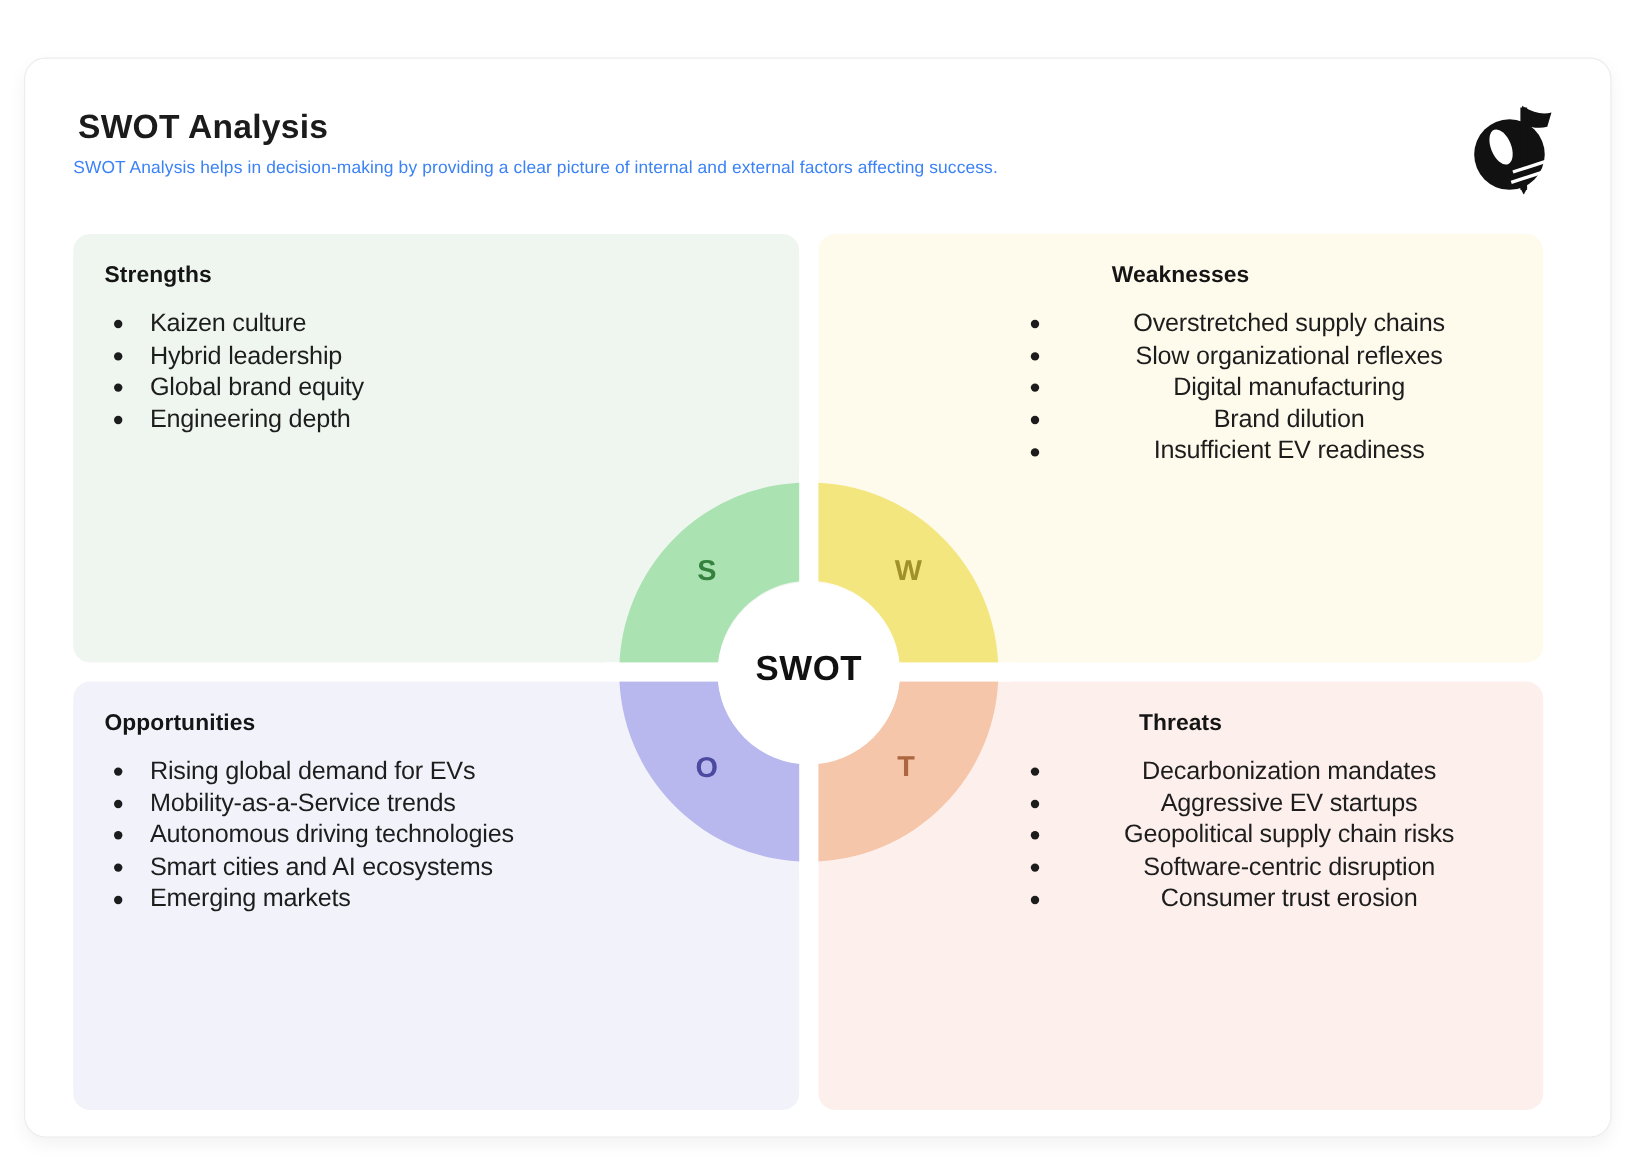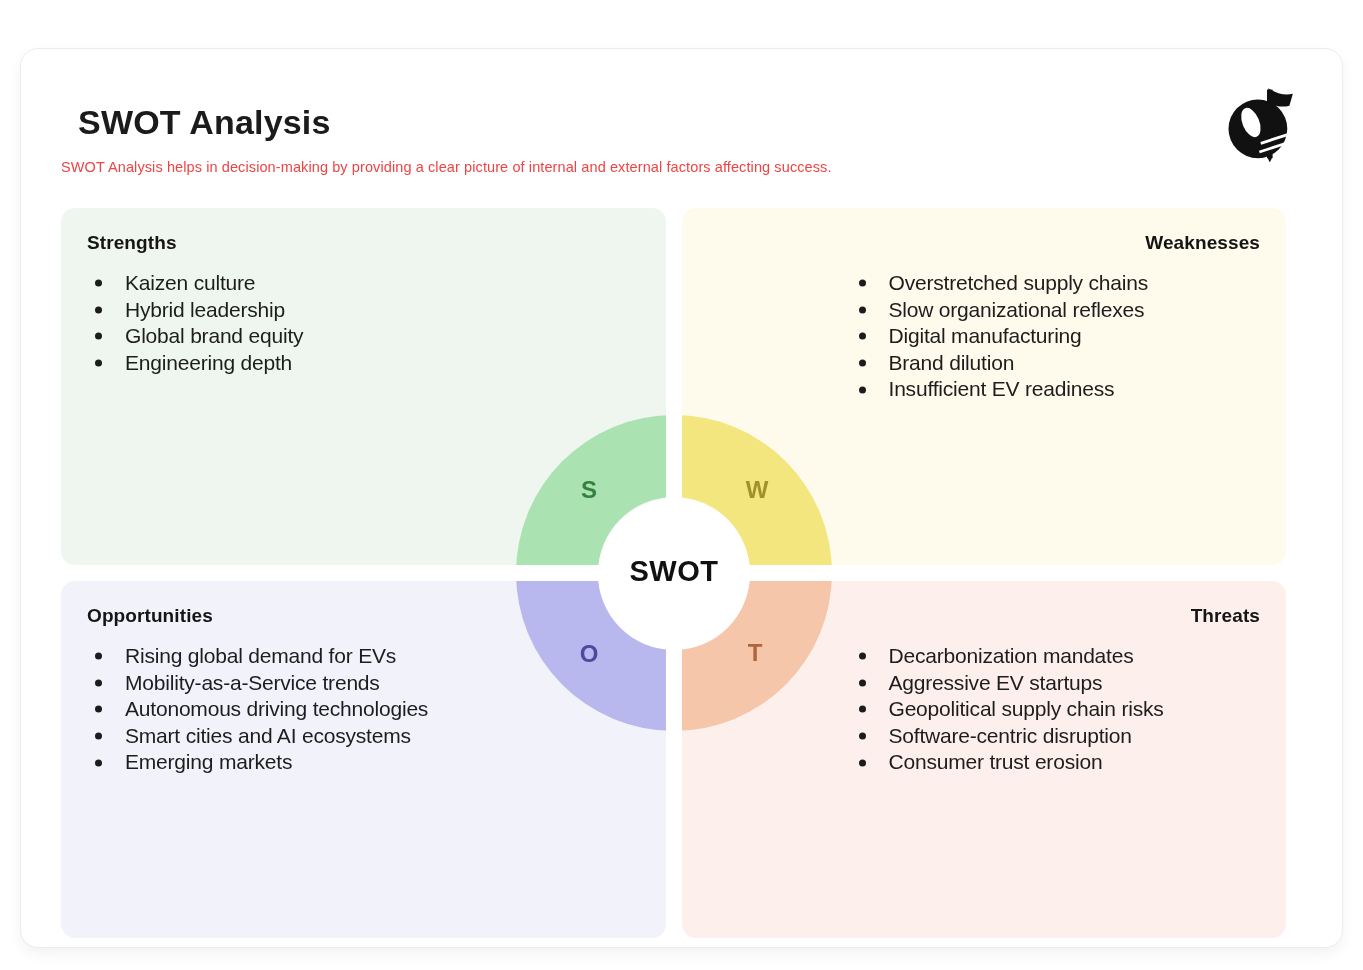--- a/index.html
+++ b/index.html
@@ -23,30 +23,30 @@
     border-radius: 18px;
     box-shadow: 0 6px 14px rgba(0,0,0,0.05);
   }
   .header {
     display: flex;
     justify-content: space-between;
     align-items: flex-start;
     padding: 37px 47px 0 40px;
   }
   .page-title {
-    margin: 17px;
-    font-size: 34px;
+    margin: 4px;
+    font-size: 28px;
     font-weight: 700;
     color: #1b1b1b;
     letter-spacing: 0.2px;
   }
   .page-subtitle {
     margin: 10px 0 0 0;
     font-size: 14.5px;
-    color: #ef4444;
+    color: #3b82f6;
     letter-spacing: 0.1px;
   }
   .logo { width: 70px; height: 78px; flex: 0 0 auto; margin-top: -2px; }
 
   .grid {
     position: relative;
     margin: 33px 56px 0 40px;
     display: grid;
     grid-template-columns: 1fr 1fr;
     grid-template-rows: 357px 357px;
@@ -57,27 +57,27 @@
     padding: 24px 26px;
     box-sizing: border-box;
   }
   .quad h2 {
     margin: 0;
     font-size: 19px;
     font-weight: 700;
     color: #151515;
     letter-spacing: 0.1px;
   }
-  .quad.q-right h2 { text-align: right; }
+  .quad.q-right h2 { text-align: center; }
   .quad ul {
     list-style: none;
     margin: 16px 0 0 4px;
     padding: 0;
   }
-  .quad.q-right ul { margin-left: 147px; }
+  .quad.q-right ul { margin-left: 147px; text-align: center; }
   .quad li {
     position: relative;
     padding-left: 34px;
     font-size: 21px;
     line-height: 26.6px;
     color: #1d1d1d;
     letter-spacing: -0.2px;
   }
   .quad li::before {
     content: "";

